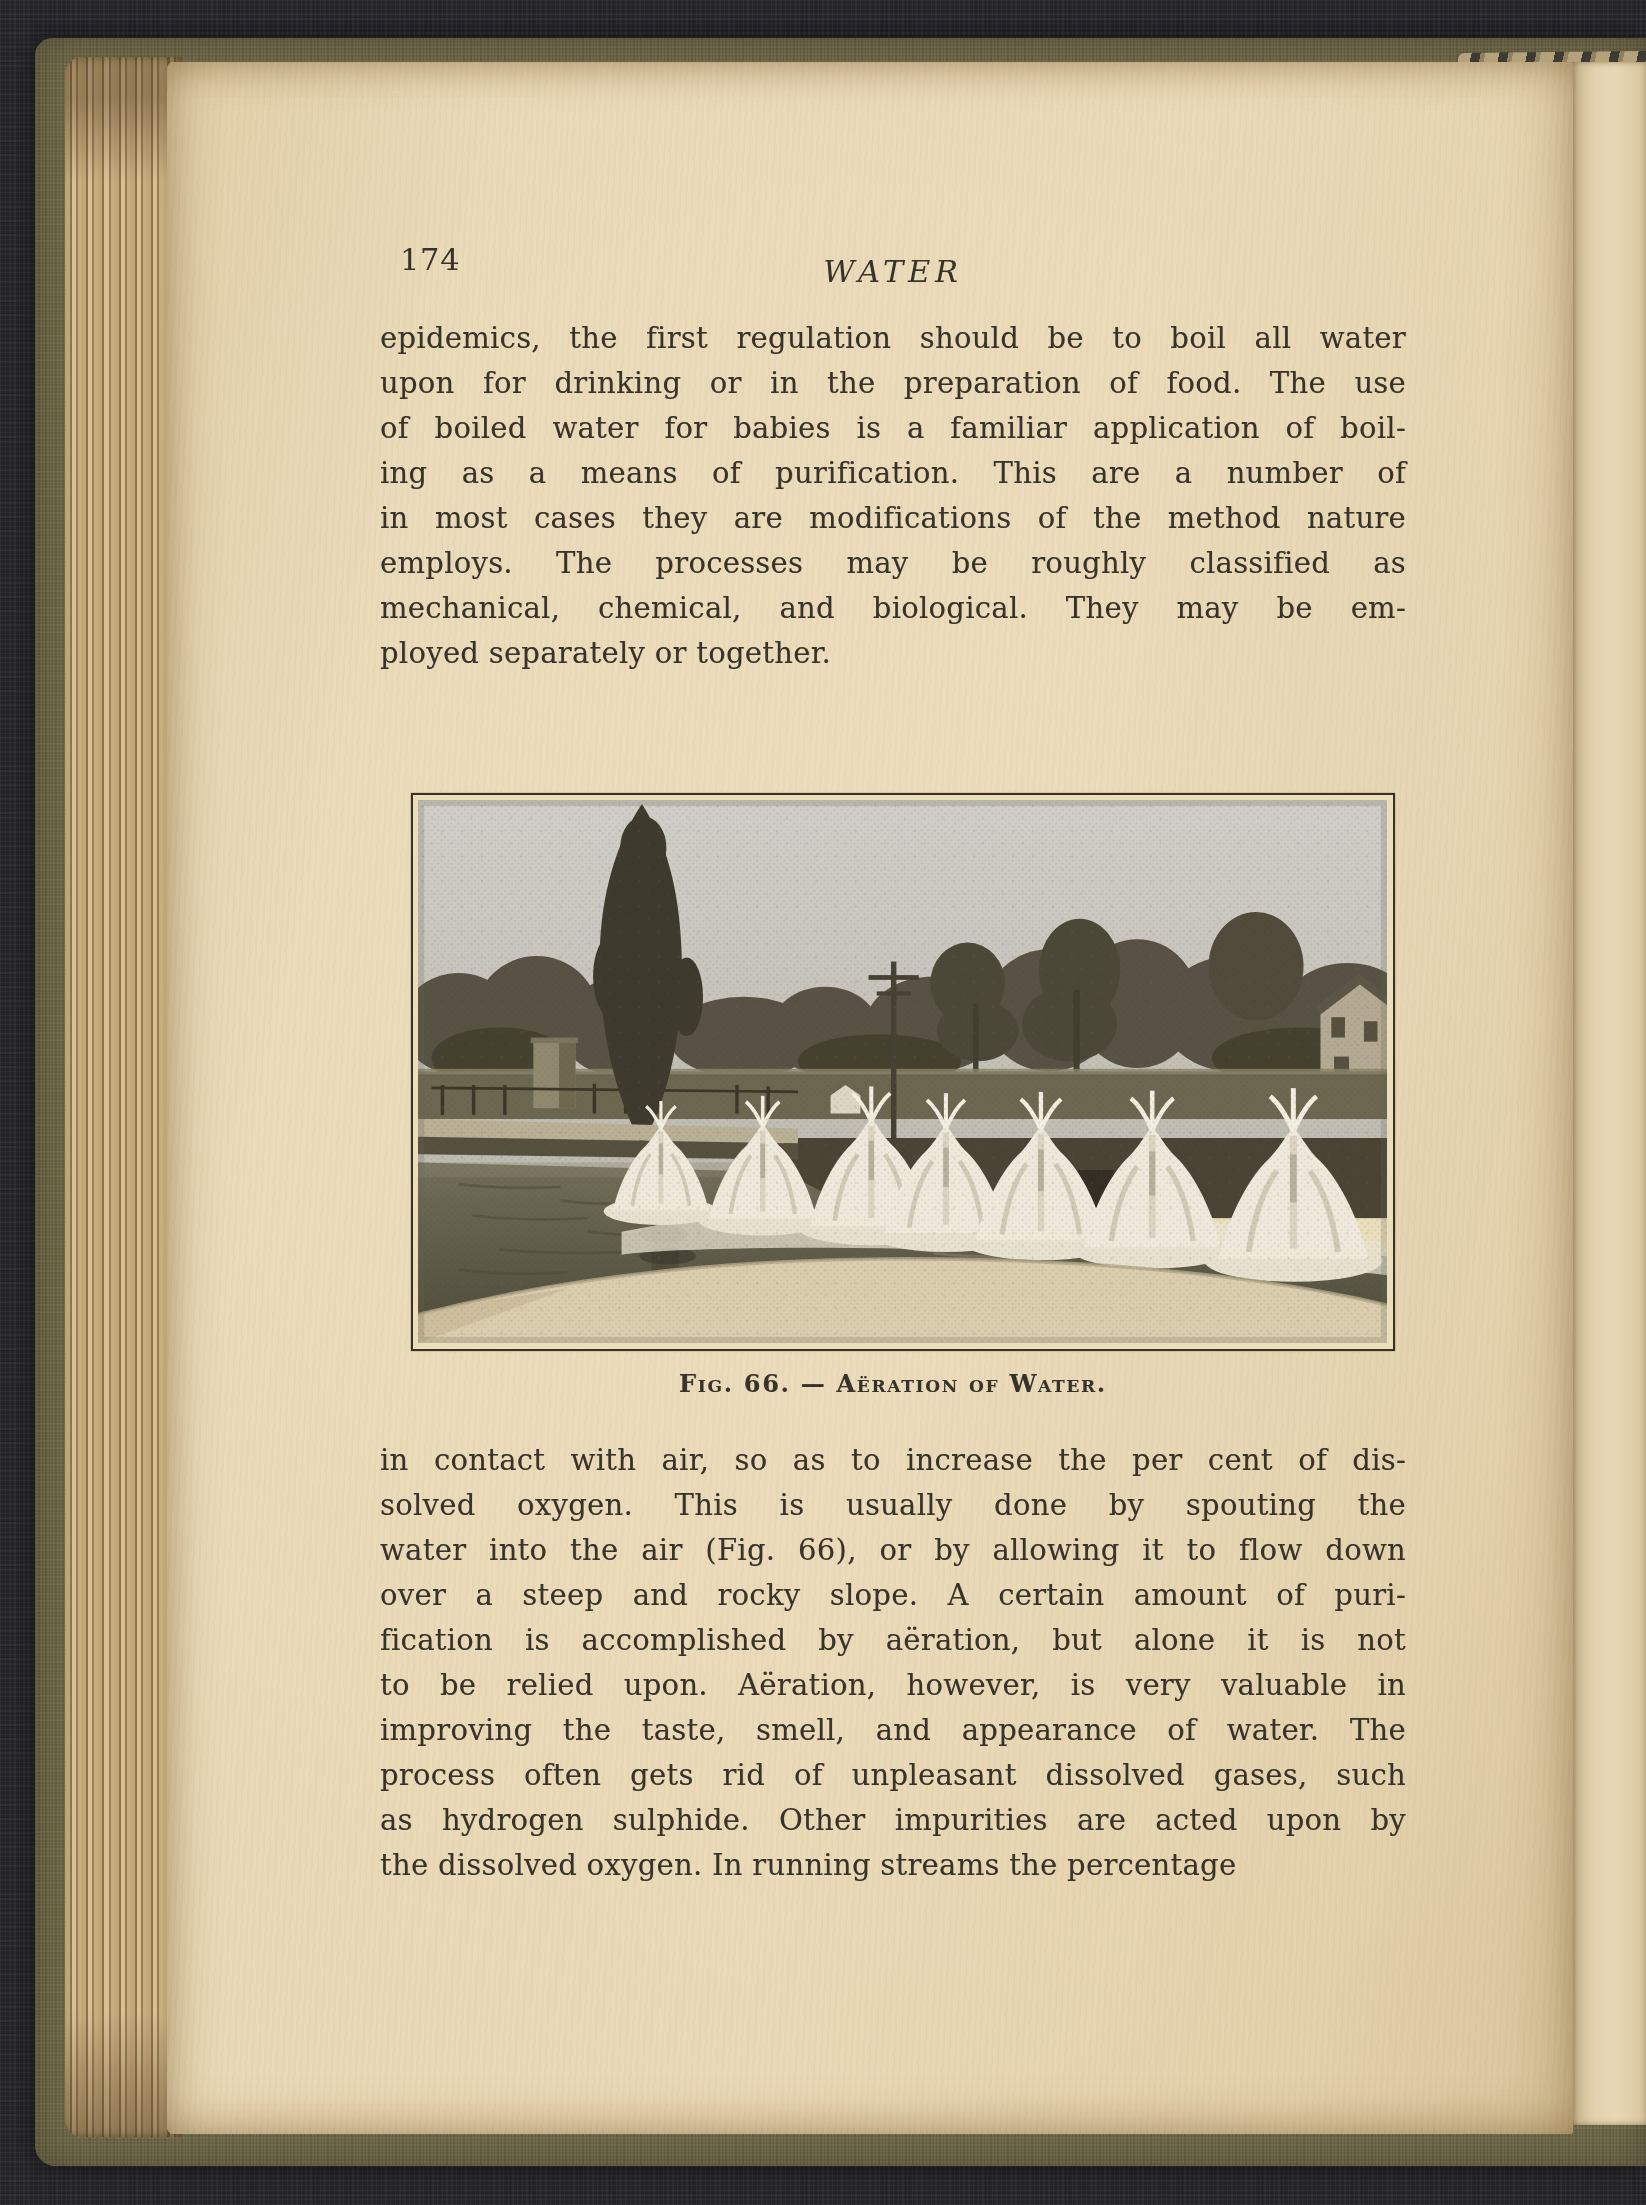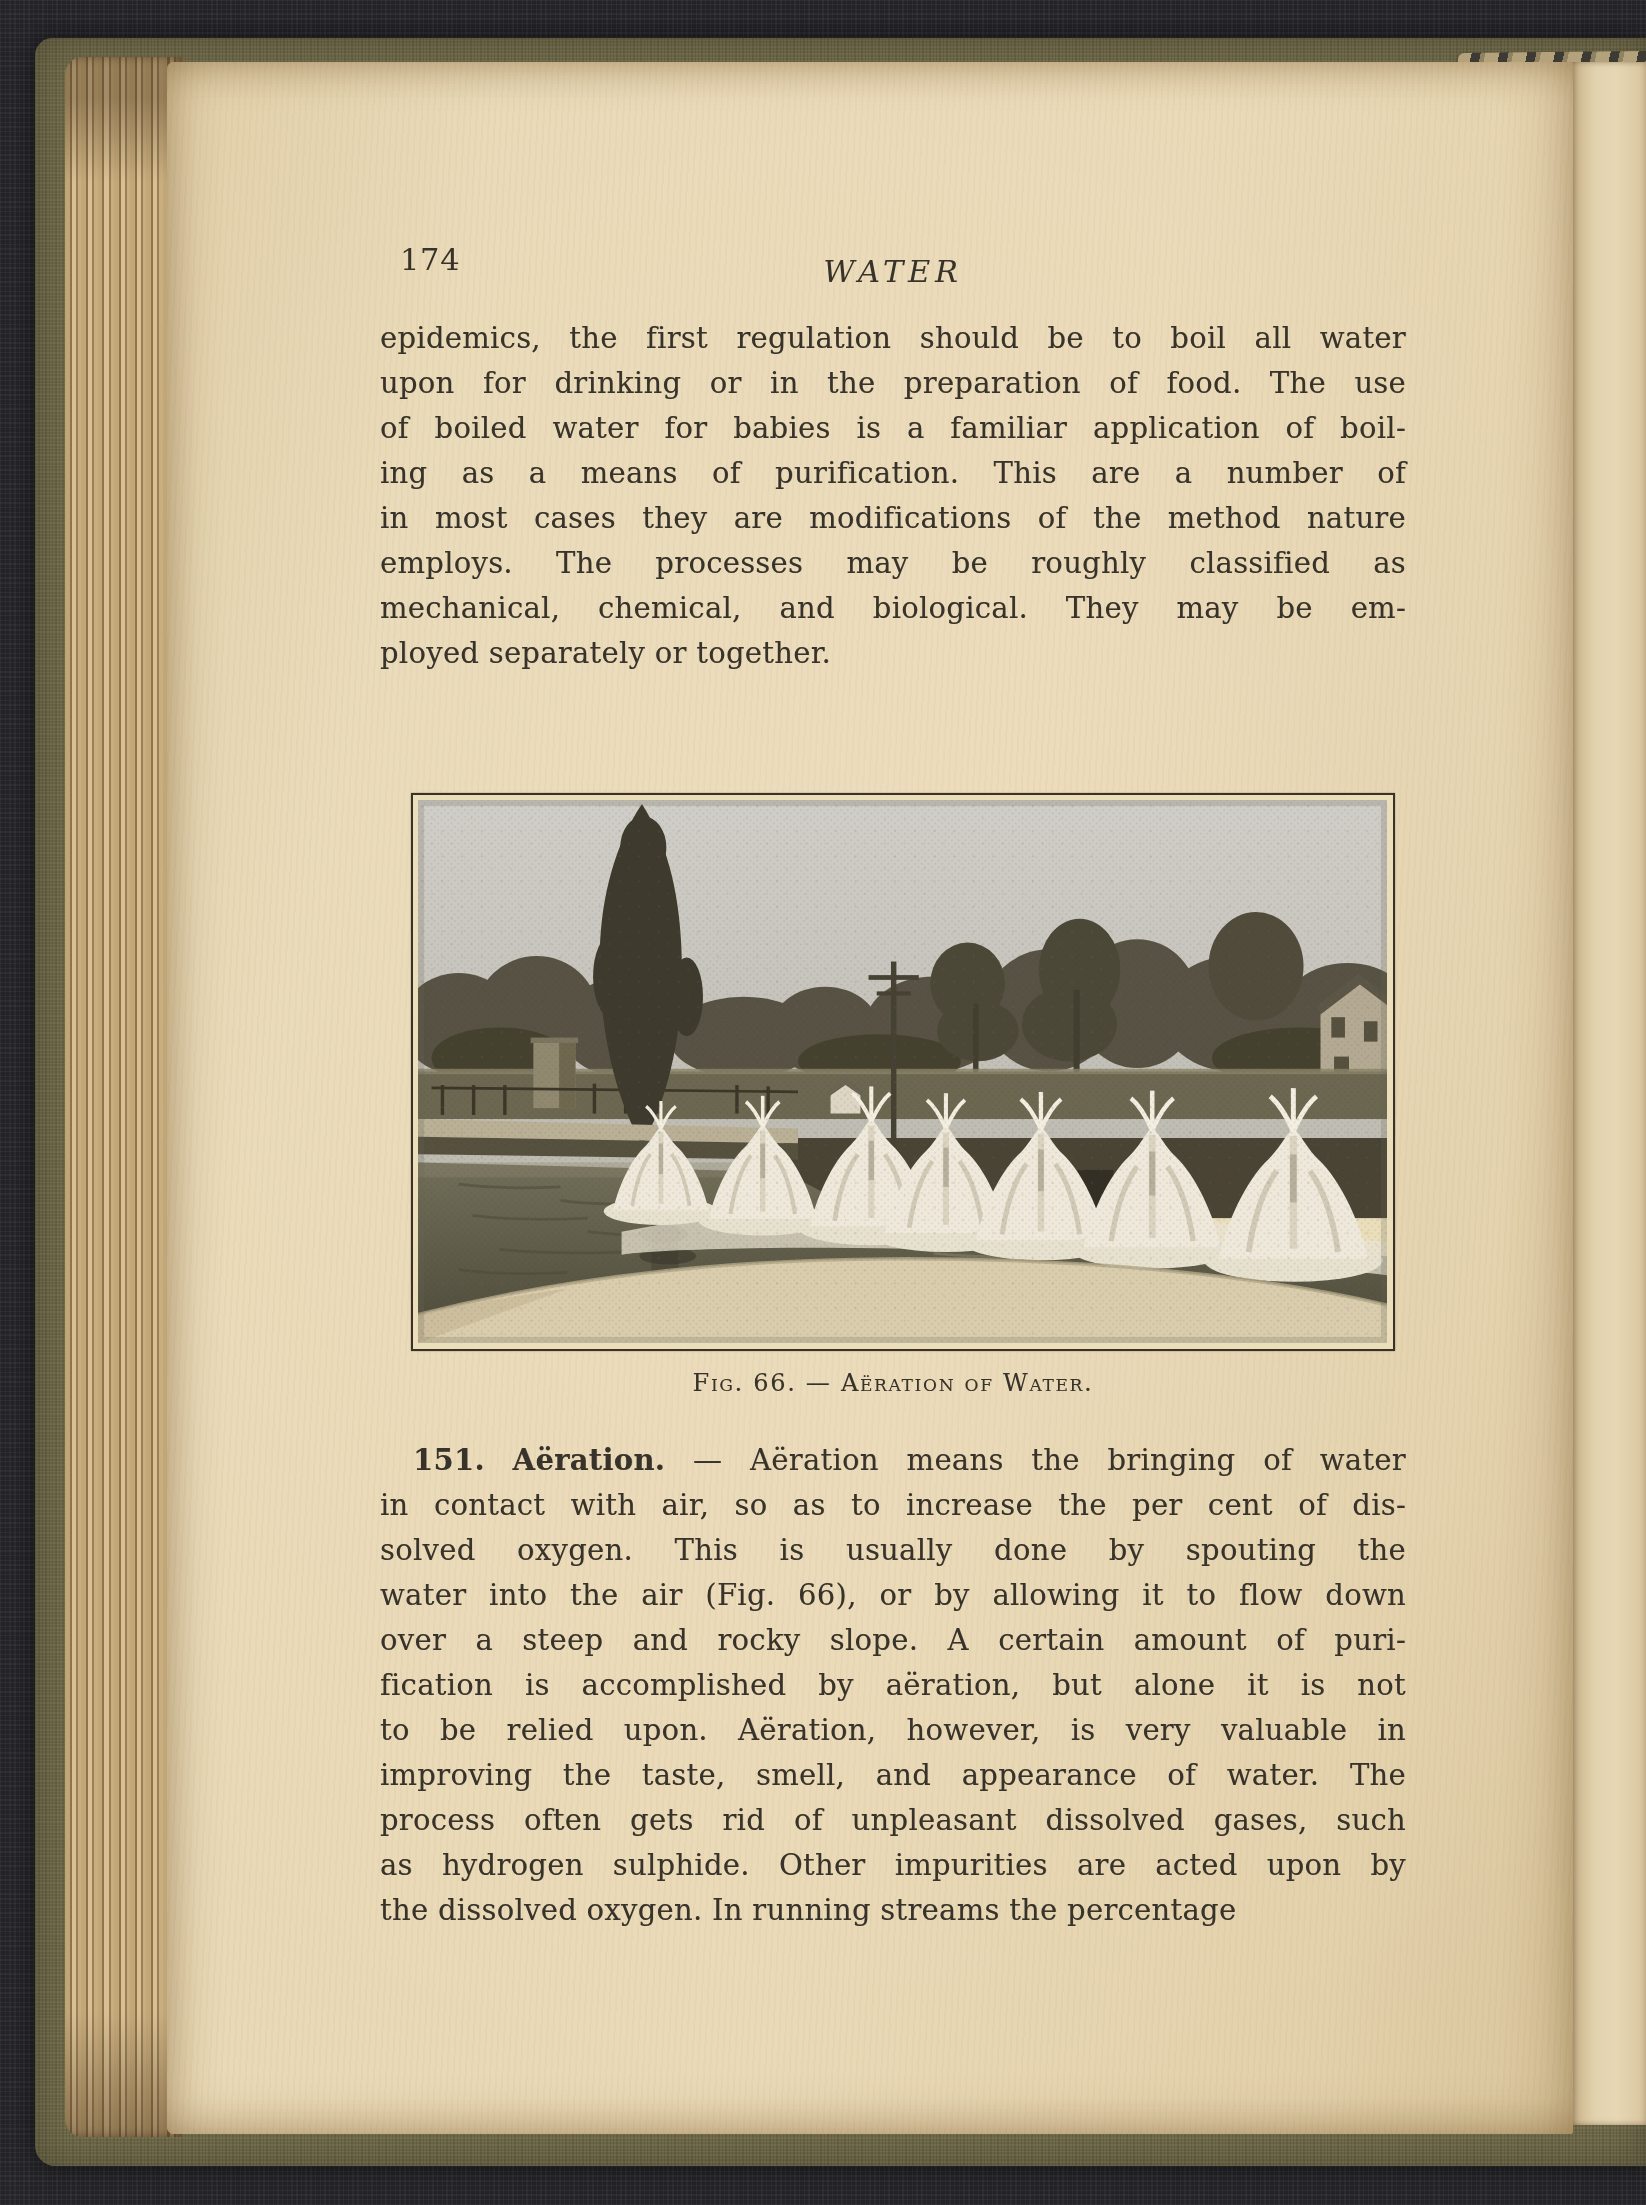--- a/index.html
+++ b/index.html
@@ -51,21 +51,21 @@
   .line{text-align:justify;text-align-last:justify;}
   .line.lastline{text-align-last:left;}
   .line.indent{padding-left:33px;}
   .b{font-weight:bold;}
   .figure{position:absolute;left:244px;top:731px;width:984px;height:558px;
     box-sizing:border-box;border:2.7px solid #3a3226;padding:4.7px;background:#ebdebb;
     box-shadow:0 0 1.4px rgba(58,50,38,.5);}
   .figure svg{display:block;width:969px;height:543px;}
   .caption{position:absolute;left:213px;top:1307px;width:1026px;text-align:center;
     font-variant:small-caps;font-size:24px;letter-spacing:1.7px;
-    text-shadow:0.3px 0.3px 0.5px rgba(56,51,42,.3);}
+    text-shadow:0.3px 0.3px 0.5px rgba(56,51,42,.3);font-weight:bold;}
 </style>
 </head>
 <body>
 
 <div class="scene">
   <div class="cover"></div>
   <div class="page-edges"></div>
   <div class="headband"></div>
   <div class="next-page-curl"></div>
 
@@ -262,21 +262,20 @@
         <rect x="0" y="0" width="1428" height="800" fill="url(#mg)"></rect>
         <rect x="4" y="4" width="1420" height="792" fill="none" stroke="#6b6554" stroke-width="10" opacity=".22"></rect>
       </svg>
     </figure>
 
     <div class="caption">
       <span>Fig. 66. — Aëration of Water.</span>
     </div>
 
     <div class="para para2">
-      <div class="line indent"><span class="b">151.</span> <span class="b">Aëration.</span><span> — </span><span>Aëration means the bringing of water</span></div>
       <div class="line">in contact with air, so as to increase the per cent of dis-</div>
       <div class="line">solved oxygen.  This is usually done by spouting the</div>
       <div class="line">water into the air (Fig. 66), or by allowing it to flow down</div>
       <div class="line">over a steep and rocky slope.  A certain amount of puri-</div>
       <div class="line">fication is accomplished by aëration, but alone it is not</div>
       <div class="line">to be relied upon.  Aëration, however, is very valuable in</div>
       <div class="line">improving the taste, smell, and appearance of water.  The</div>
       <div class="line">process often gets rid of unpleasant dissolved gases, such</div>
       <div class="line">as hydrogen sulphide.  Other impurities are acted upon by</div>
       <div class="line lastline">the dissolved oxygen.  In running streams the percentage</div>

